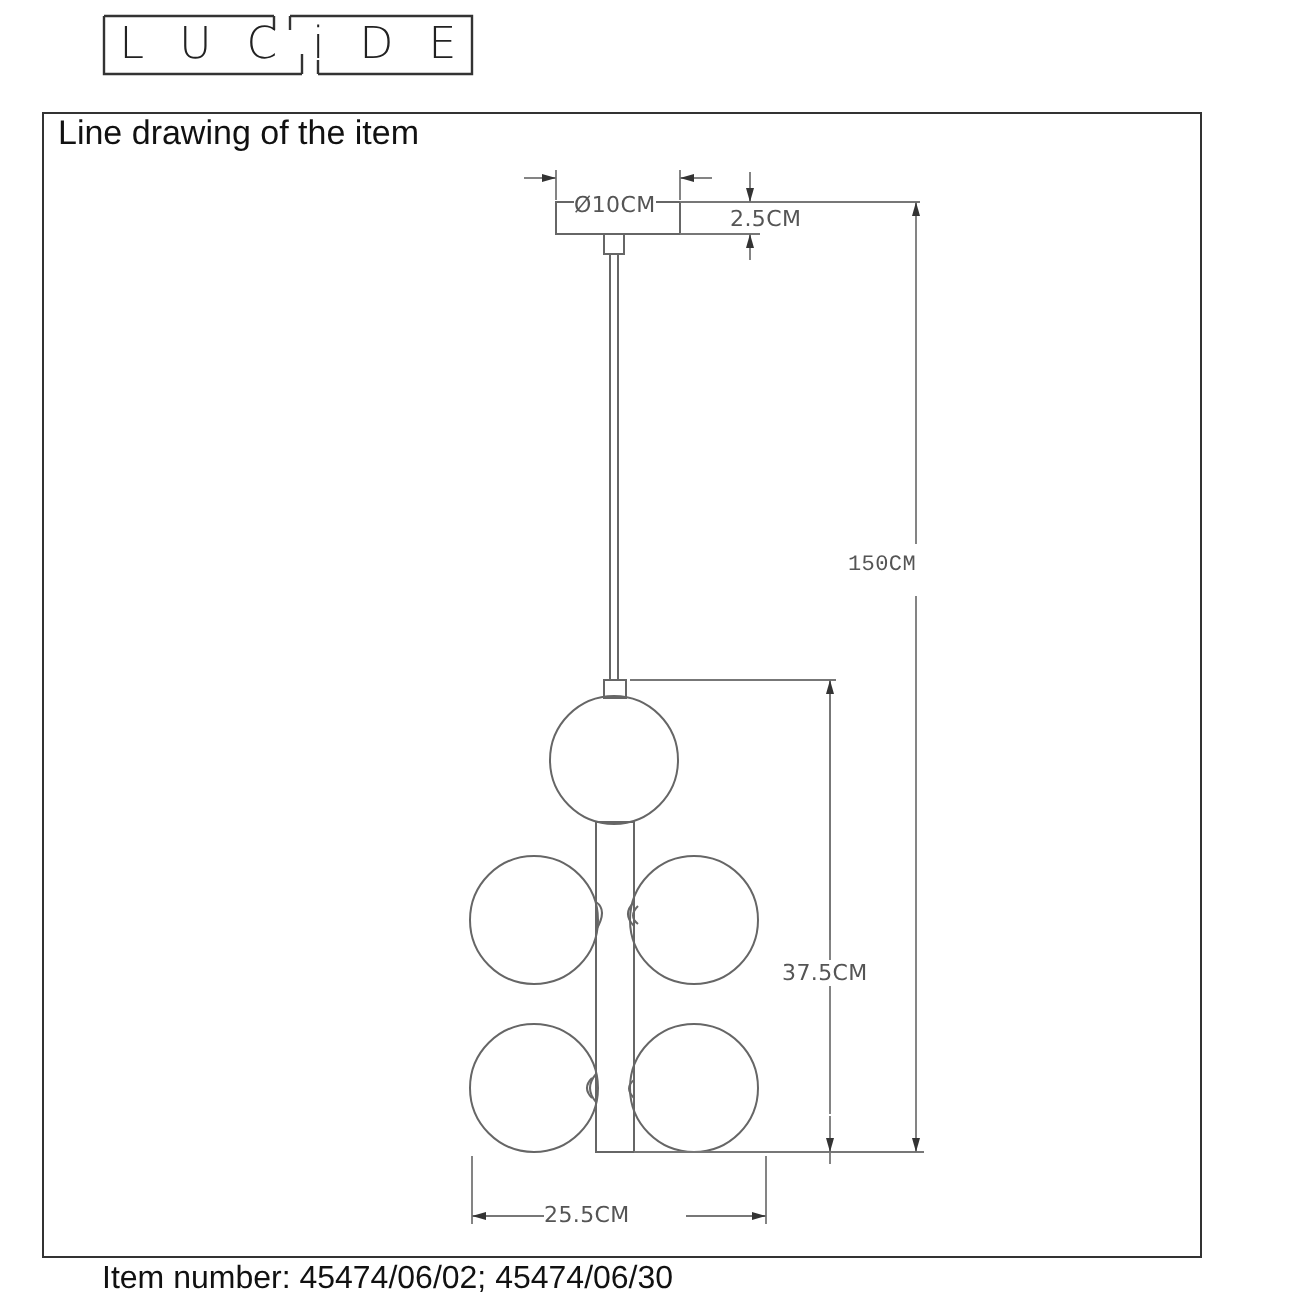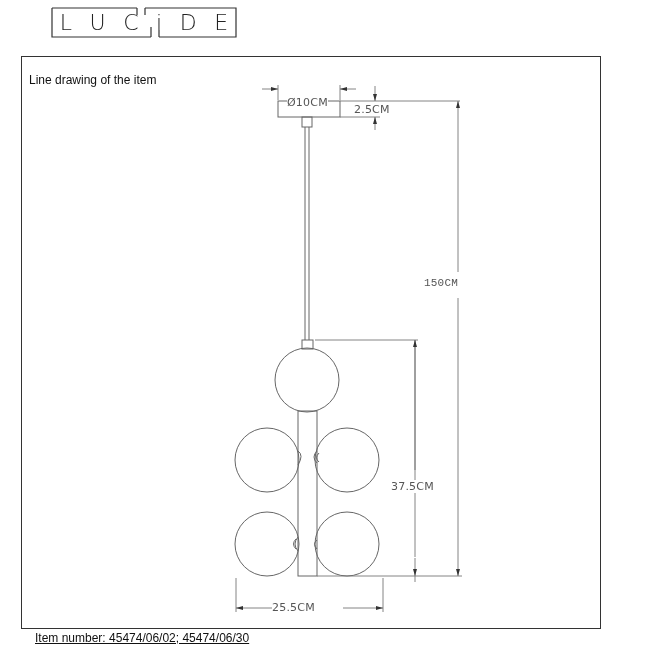--- a/index.html
+++ b/index.html
@@ -14,25 +14,25 @@
       display: flex; align-items: center; justify-content: space-around;
       font-family: "DejaVu Sans", sans-serif; font-weight: 200; font-size: 22px;
       color: #222; letter-spacing: 0;
     }
     .frame {
       position: absolute; left: 21px; top: 56px; width: 580px; height: 573px;
       box-sizing: border-box; border: 1.5px solid #333;
     }
     .frame-title {
       position: absolute; left: 29px; top: 57px;
-      font-family: "Liberation Sans", sans-serif; font-size: 12px; color: #111; margin-top: 16px;
+      font-family: "Liberation Sans", sans-serif; font-size: 17px; color: #111;
     }
     .item-number {
-      position: absolute; left: 35px; top: 631px;
-      font-family: "Liberation Sans", sans-serif; font-size: 12px; color: #111; text-decoration: underline;
+      position: absolute; left: 51px; top: 631px;
+      font-family: "Liberation Sans", sans-serif; font-size: 16px; color: #111;
     }
     .drawing { position: absolute; left: 0; top: 0; }
     .dim-label {
       position: absolute;
       font-family: "DejaVu Sans", sans-serif; font-size: 11px; color: #555;
       background: #fff; white-space: nowrap; letter-spacing: 0.2px;
     }
   </style>
 </head>
 <body>
@@ -120,18 +120,18 @@
     <path d="M458 101 l-2 7 h4 z"></path>
     <path d="M458 576 l-2 -7 h4 z"></path>
     <path d="M415 340 l-2 7 h4 z"></path>
     <path d="M415 576 l-2 -7 h4 z"></path>
     <path d="M236 608 l7 -2 v4 z"></path>
     <path d="M383 608 l-7 -2 v4 z"></path>
   </g>
 </svg>
 
 <div class="dim-label" style="left:287px; top:96px;">Ø10CM</div>
-<div class="dim-label" style="left:354px; top:103px; background:transparent;">2.5CM</div>
+<div class="dim-label" style="left:365px; top:103px; background:transparent;">2.5CM</div>
 <div class="dim-label" style="left:424px; top:277px;font-family:Liberation Mono, monospace;">150CM</div>
 <div class="dim-label" style="left:391px; top:480px;">37.5CM</div>
 <div class="dim-label" style="left:272px; top:601px;">25.5CM</div>
 
 <div class="item-number">Item number: 45474/06/02; 45474/06/30</div>
 
 </body></html>

